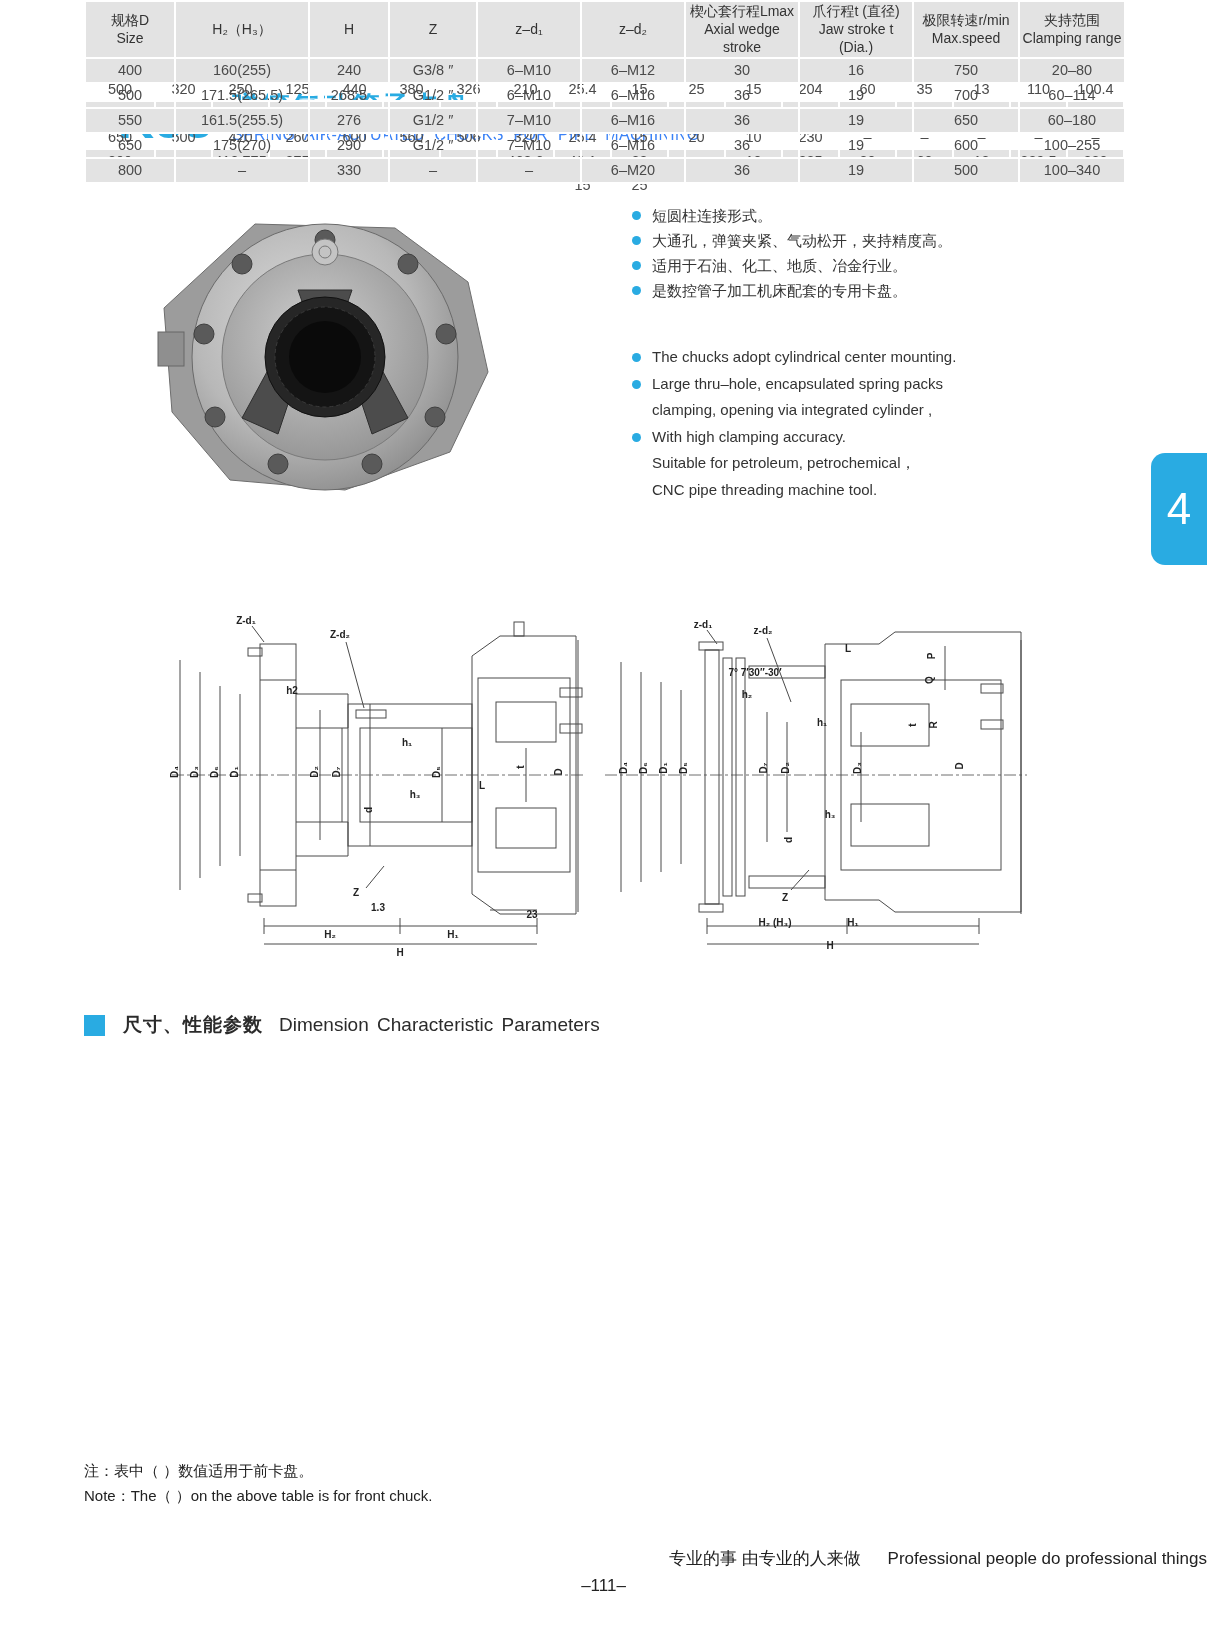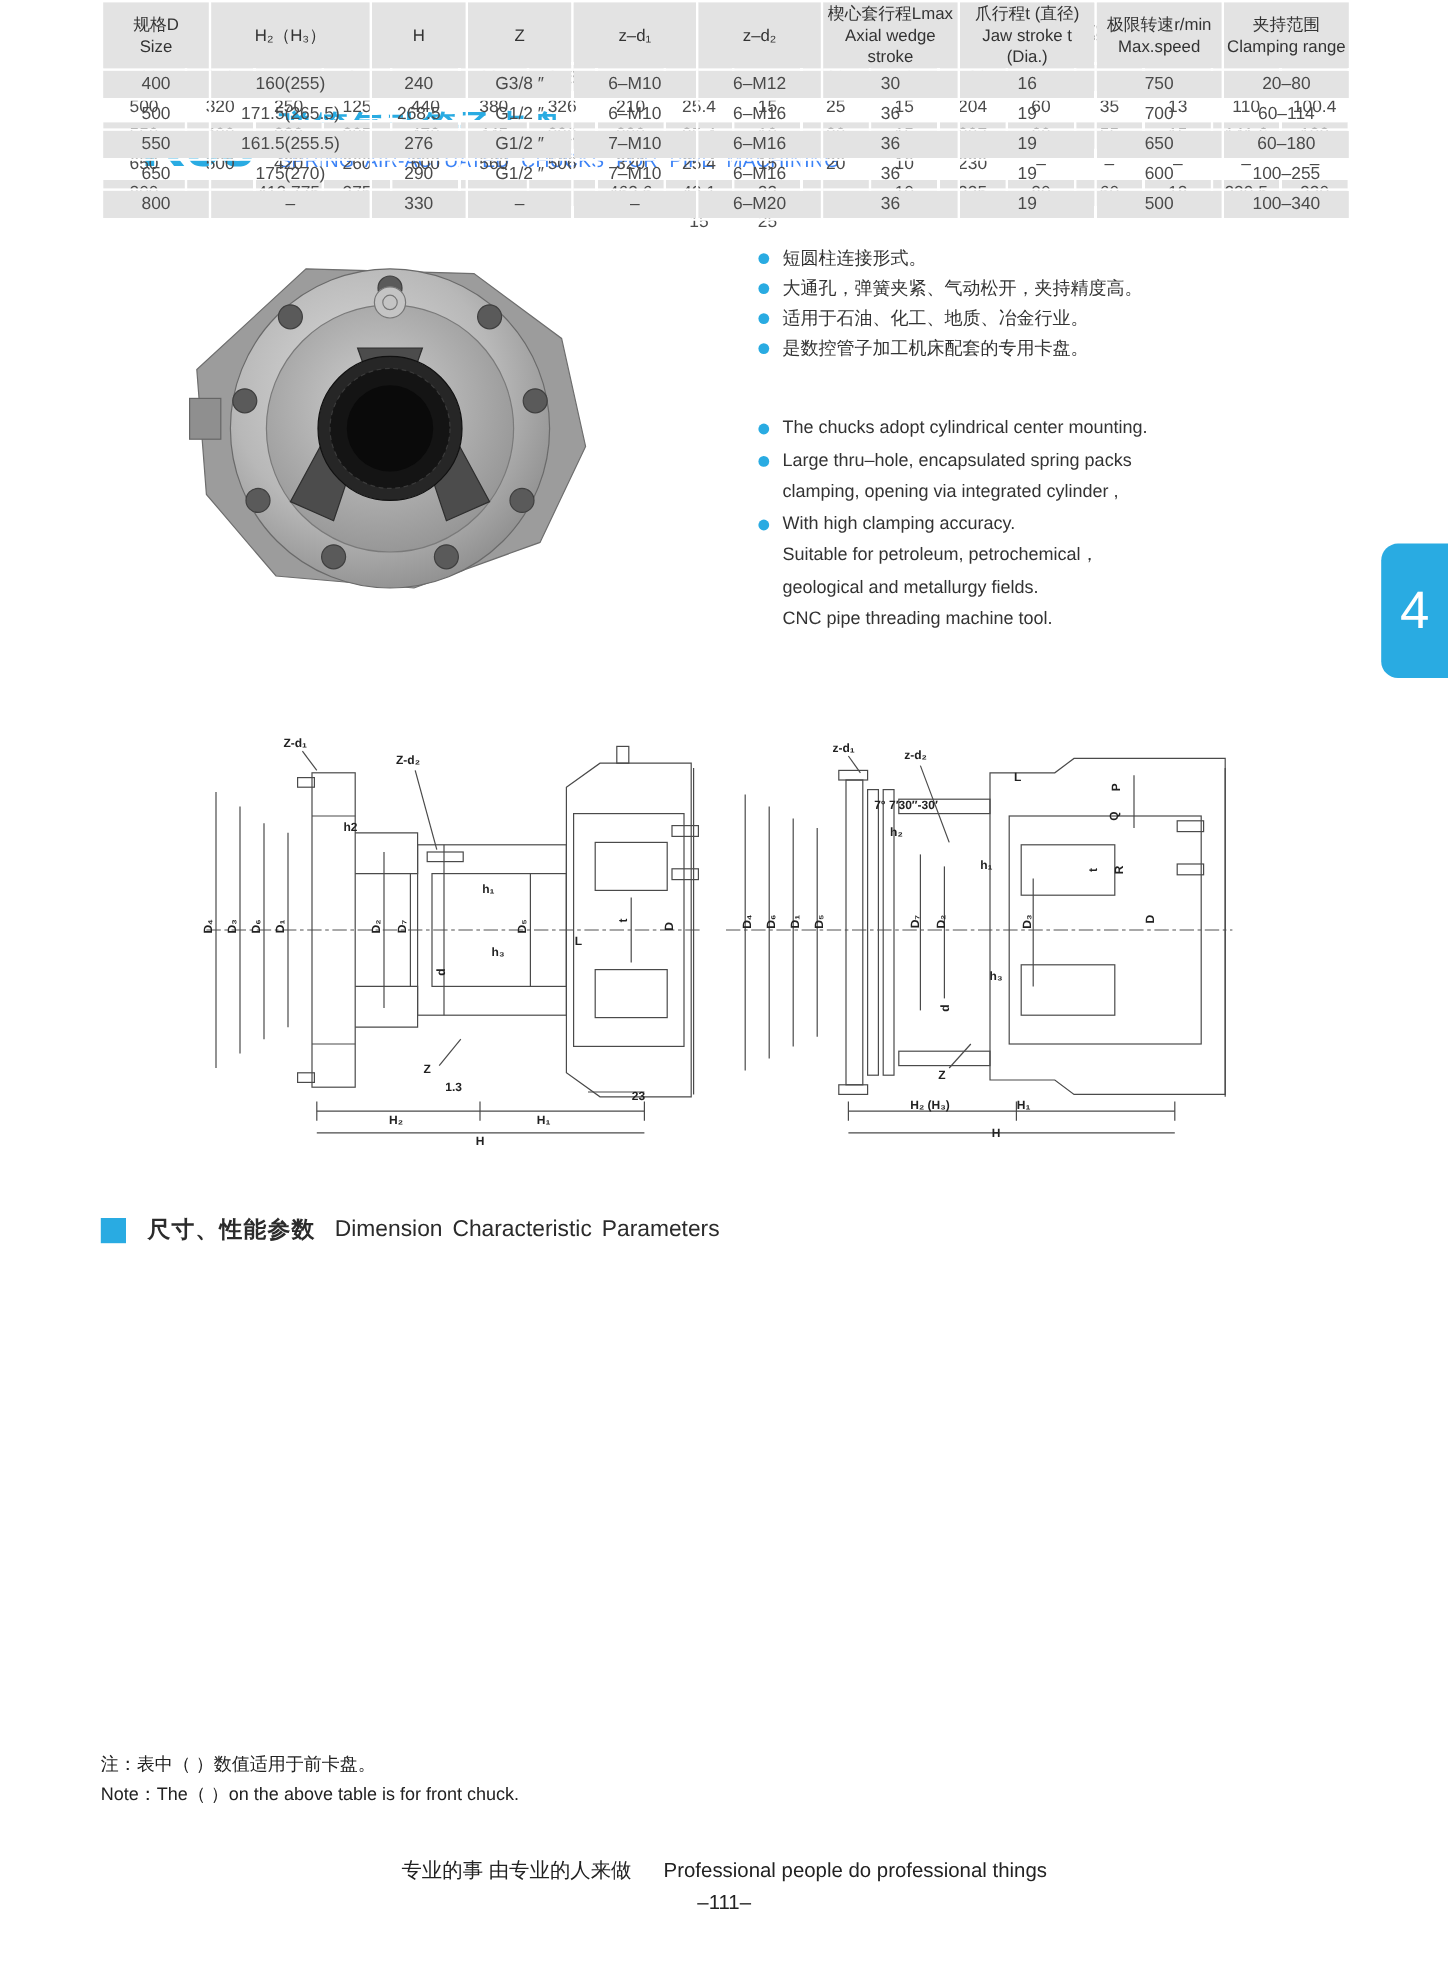--- a/index.html
+++ b/index.html
@@ -51,21 +51,21 @@
         overflow:hidden;padding:0;}
   thead th{background:#e3e3e3;font-size:14.5px;white-space:pre-line;line-height:1.3;height:50px;color:#333;}
   #table2 thead th{height:54px;font-size:14px;}
   td{height:22px;font-size:14.5px;}
   #table2 td{height:23px;}
   tbody tr:nth-child(odd):not(.ghost) td{background:#e3e3e3;}
   tr.ghost td{background:#fff;}
 
   
   .notes{position:absolute;left:84px;top:1458px;font-size:15px;line-height:25px;color:#222;}
-  .footer{position:absolute;left:0;width:100%;top:1547px;text-align:center;font-size:17px;color:#222;}
+  .footer{position:absolute;left:0;width:100%;top:1547px;text-align:right;font-size:17px;color:#222;}
   .footer .cn{margin-right:22px;}
   .pagenum{position:absolute;left:0;width:100%;top:1576px;text-align:center;font-size:17px;color:#222;}
 </style>
 </head>
 <body>
 
 <div class="page">
 
   <div class="model">K58</div>
   <div class="title-cn">弹簧气动管子卡盘</div>
@@ -143,24 +143,20 @@
         <span class="dot hide"></span>
         <span class="ftxt">clamping, opening via integrated cylinder ,</span>
       </div>
       <div class="feat">
         <span class="dot"></span>
         <span class="ftxt">With high clamping accuracy.</span>
       </div>
       <div class="feat">
         <span class="dot hide"></span>
         <span class="ftxt">Suitable for petroleum, petrochemical，</span>
-      </div>
-      <div class="feat">
-        <span class="dot hide"></span>
-        <span class="ftxt">geological and metallurgy fields.</span>
       </div>
       <div class="feat">
         <span class="dot hide"></span>
         <span class="ftxt">CNC pipe threading machine tool.</span>
       </div>
     </div>
 
   <div class="side-tab">
     <span>4</span>
   </div>

